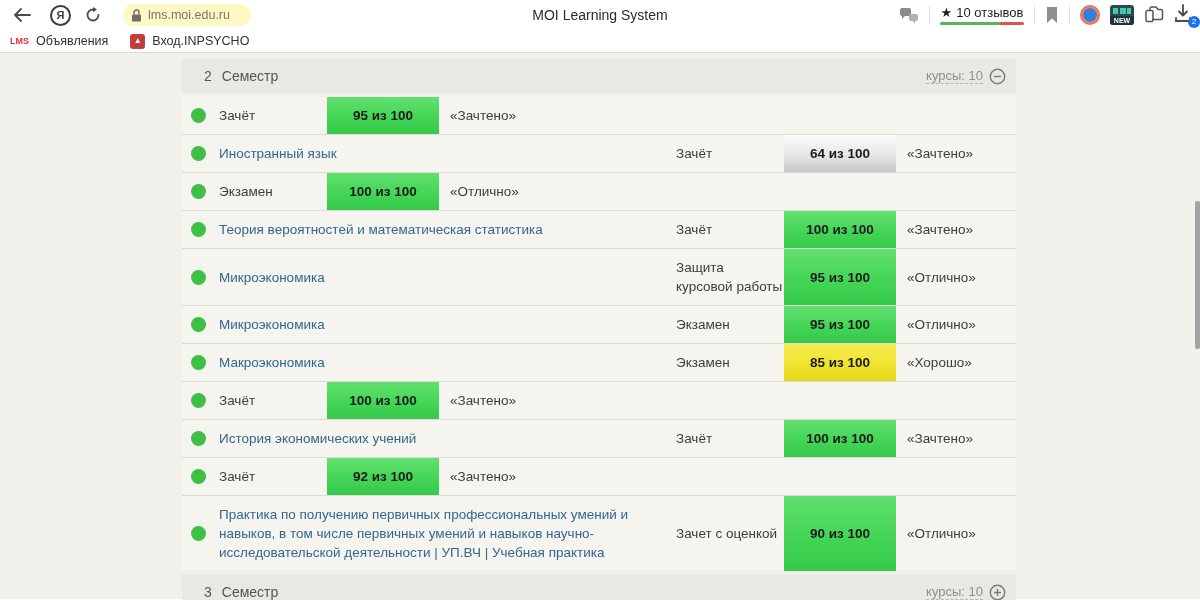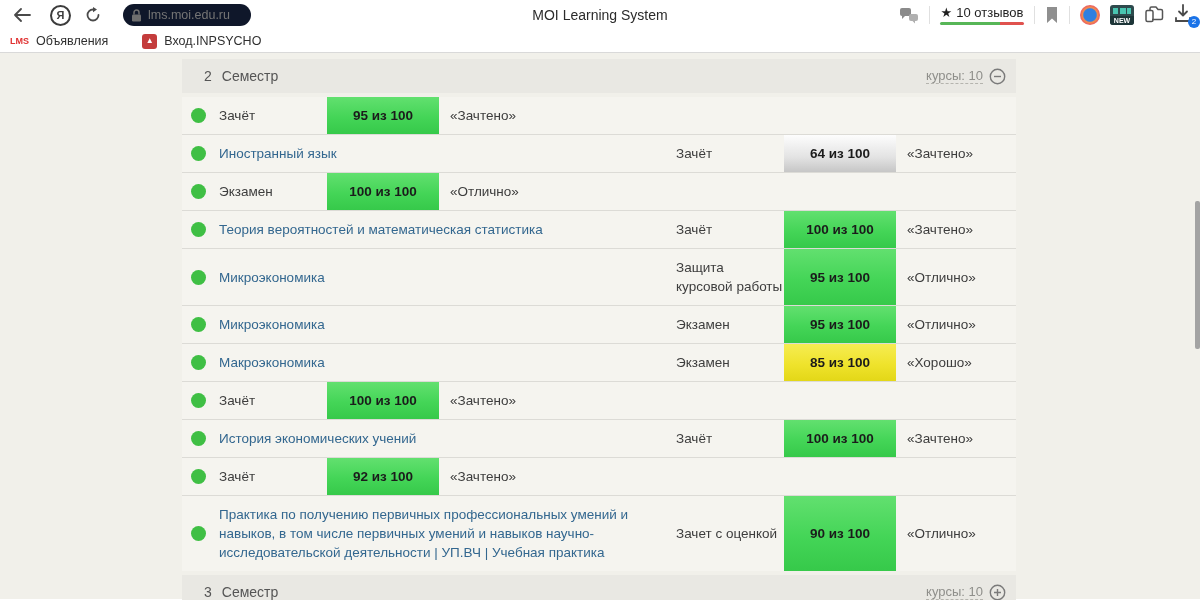--- a/index.html
+++ b/index.html
@@ -7,21 +7,21 @@
               font-family:"Liberation Sans", sans-serif; }
 
   
   .chrome { position:relative; height:30px; background:#ffffff; }
   .chrome-left { position:absolute; left:0; top:0; height:30px; display:flex; align-items:center; }
   .nav-btn { width:28px; height:26px; margin-left:8px; border:none; background:transparent;
              display:flex; align-items:center; justify-content:center; cursor:pointer; }
   .ya-circle { width:21px; height:21px; border:2px solid #3c3c3c; border-radius:50%;
                display:flex; align-items:center; justify-content:center;
                font-size:11px; font-weight:bold; color:#3c3c3c; margin-left:14px; }
-  .addr-pill { margin-left:16px; height:22px; background:#0f172a; border-radius:12px;
+  .addr-pill { margin-left:16px; height:22px; background:#fef9c3; border-radius:12px;
                display:flex; align-items:center; padding:0 12px 0 8px; min-width:128px; }
   .addr-url { font-size:12.5px; color:#757575; margin-left:6px; }
   .page-title { position:absolute; left:0; right:0; top:0; height:30px; text-align:center;
                 line-height:30px; font-size:14px; color:#2b2b2b; pointer-events:none; }
   .chrome-right { position:absolute; right:0; top:0; height:30px; display:flex;
                   align-items:center; gap:10px; padding-right:4px; background:#fff; }
   .vdiv { width:1px; height:18px; background:#e0e0e0; }
   .rating { display:flex; flex-direction:column; align-items:center; cursor:pointer; }
   .rating-line { display:flex; align-items:center; gap:4px; font-size:13px; color:#1f1f1f; }
   .rating-underline { width:84px; height:3px; margin-top:2px; border-radius:2px;
@@ -32,21 +32,21 @@
              display:flex; align-items:flex-end; justify-content:center; overflow:hidden; }
   .ext-new::before { content:""; position:absolute; top:3px; left:3px; right:3px; height:6px;
                      background:linear-gradient(to right,#49c5b1 0 30%, #2e4a4d 30% 40%, #49c5b1 40% 70%, #2e4a4d 70% 80%, #49c5b1 80% 100%); }
   .ext-new-label { color:#fff; font-size:7px; font-weight:bold; background:#1d3538; width:100%; text-align:center; line-height:9px; }
   .dl-wrap { position:relative; width:22px; height:22px; cursor:pointer; }
   .dl-badge { position:absolute; right:-4px; bottom:-2px; width:12px; height:12px; border-radius:50%;
               background:#1a73e8; color:#fff; font-size:8px; line-height:12px; text-align:center; }
 
   
   .bookmarks { height:23px; background:#fff; border-bottom:1px solid #d9d9d9;
-               display:flex; align-items:center; gap:34px; padding-left:10px; }
+               display:flex; align-items:center; gap:22px; padding-left:10px; }
   .bm { display:flex; align-items:center; gap:7px; cursor:pointer; }
   .bm-label { font-size:12.5px; color:#2f2f2f;text-align:center; }
   .fav-lms { color:#e03131; font-size:9px; font-weight:bold; letter-spacing:0; }
   .fav-inpsycho { width:15px; height:15px; background:#c43c3c; border-radius:3px;
                   display:flex; align-items:center; justify-content:center; }
   .fav-inpsycho span { color:#fff; font-size:8px; line-height:8px; }
 
   
   .content { position:relative; height:546px; background:#f1f0ea; padding:6px 0 0 182px; }
   .course-table { width:834px; }

